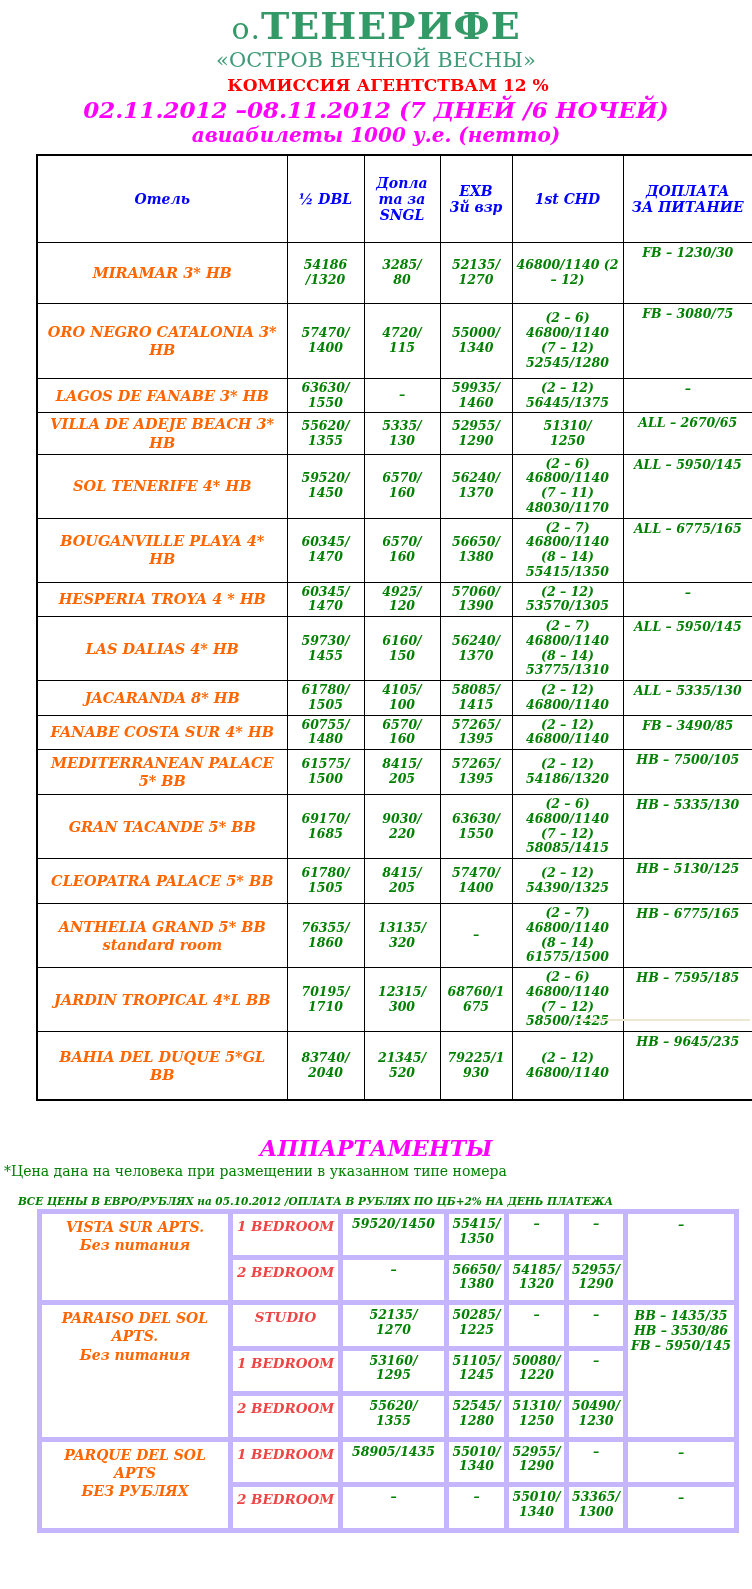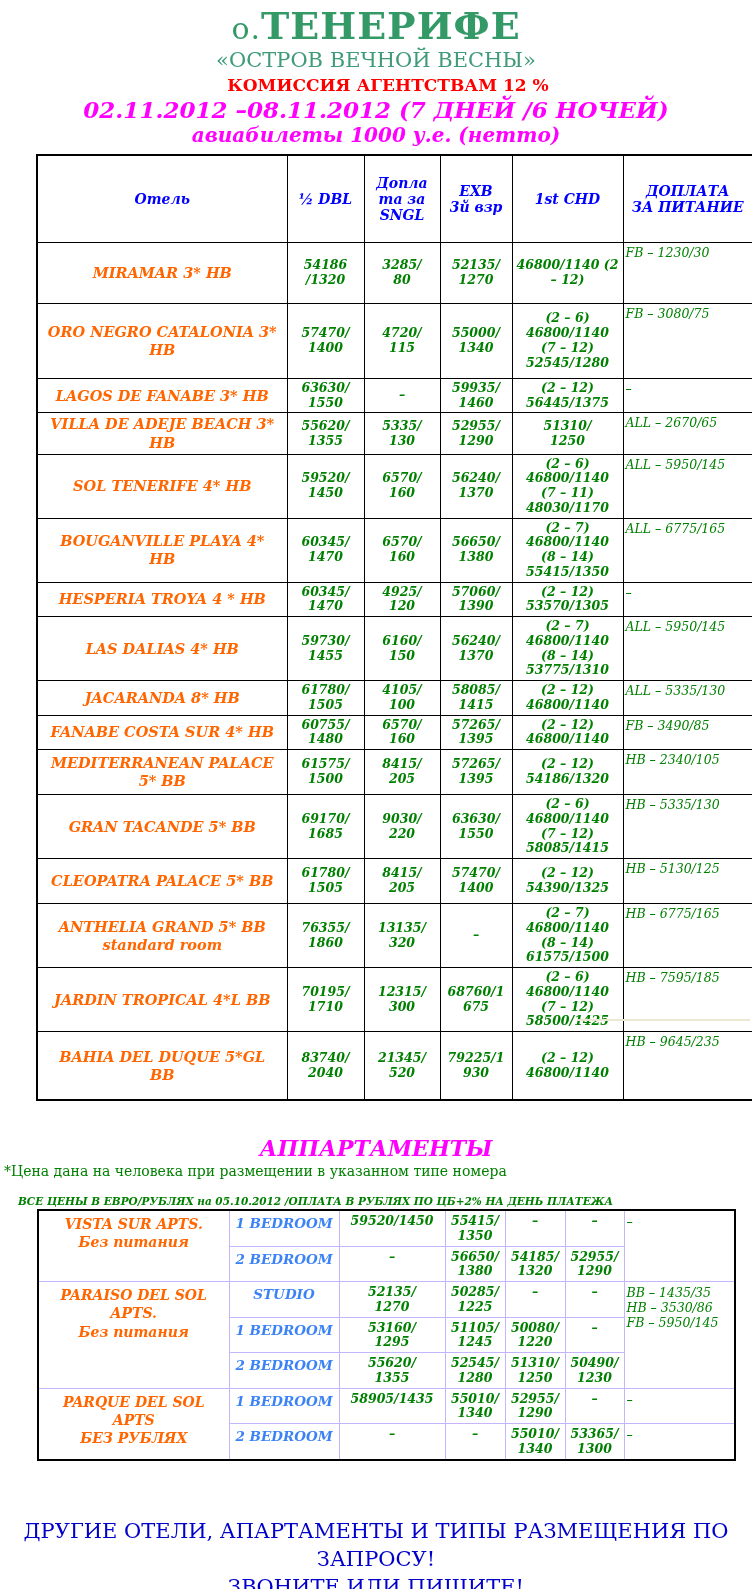--- a/index.html
+++ b/index.html
@@ -84,25 +84,25 @@
     color:#008000;
     font-weight:bold;
     font-style:italic;
     font-size:12.5px;
     line-height:1.18;
     text-align:center;
     vertical-align:middle;
   }
   td.food{
     color:#008000;
-    font-weight:normal;
+    font-weight:bold;
     font-style:italic;
     font-size:12.5px;
     line-height:1.2;
-    text-align:left;
+    text-align:center;
     vertical-align:top;
   }
   .main-table tr:nth-child(1) td{height:56px}
   .main-table tr:nth-child(2) td{height:70px}
   .main-table tr:nth-child(3) td{height:28px}
   .main-table tr:nth-child(4) td{height:36px}
   .main-table tr:nth-child(5) td{height:55px}
   .main-table tr:nth-child(6) td{height:53px}
   .main-table tr:nth-child(7) td{height:28px}
   .main-table tr:nth-child(8) td{height:56px}
@@ -134,38 +134,38 @@
     font-weight:bold;
     font-size:10.5px;
     margin:16px 0 2px 18px;
   }
   .apt-table{
     margin-left:37px;
     width:697px;
     border:2px solid #000;
   }
   .apt-table td{
-    border:1px solid #c4b5fd;
+    border:5px solid #c4b5fd;
     white-space:pre-line;
-    padding:2px 2px;
+    padding:8px 2px;
     height:28px;
     overflow:hidden;
   }
   td.apt-name{
     color:#ff6600;
     font-weight:bold;
     font-style:italic;
     font-size:14px;
     text-align:center;
     vertical-align:top;
     line-height:1.3;
     padding-top:4px;
   }
   td.room-type{
-    color:#3b82f6;
+    color:#ef4444;
     font-weight:bold;
     font-style:italic;
     font-size:13.5px;
     text-align:center;
     vertical-align:top;
     padding-top:4px;
   }
   .apt-table td.val{vertical-align:top;padding-top:3px;margin-left:40px;}
   .apt-table td.food{vertical-align:top;padding-top:3px;}
   .divider-line{
@@ -357,21 +357,21 @@
           <td class="name-cell">MEDITERRANEAN PALACE
 5* BB</td>
           <td class="val">61575/
 1500</td>
           <td class="val">8415/
 205</td>
           <td class="val">57265/
 1395</td>
           <td class="val">(2 – 12)
 54186/1320</td>
-          <td class="food">HB – 2340/105</td>
+          <td class="food">HB – 7500/105</td>
         </tr>
         <tr>
           <td class="name-cell">GRAN TACANDE 5*   BB</td>
           <td class="val">69170/
 1685</td>
           <td class="val">9030/
 220</td>
           <td class="val">63630/
 1550</td>
           <td class="val">(2 – 6)

